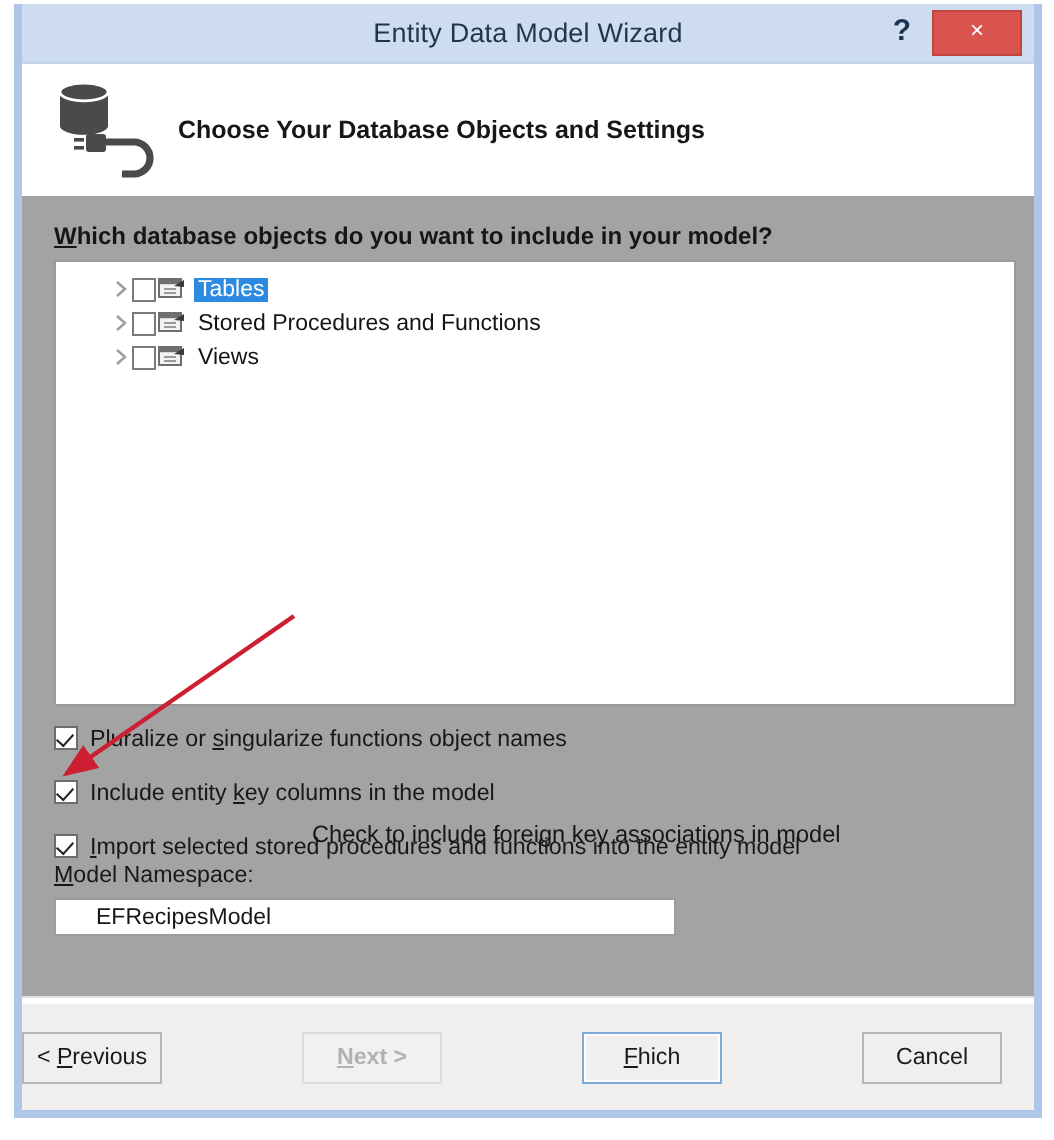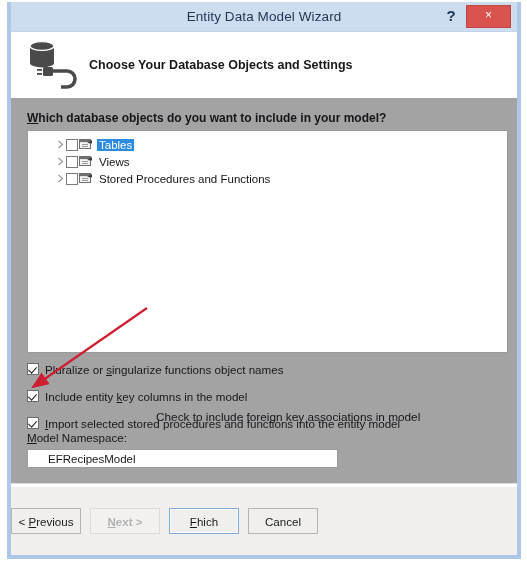--- a/index.html
+++ b/index.html
@@ -258,25 +258,25 @@
 
   
   .footer-sep {
     height: 3px;
     background: #ffffff;
     flex: 0 0 auto;
     border-top: 1px solid #e2e1e0;
   }
   .footer {
     flex: 0 0 auto;
-    height: 68px;
+    height: 53px;
     background: #f0efee;
     display: flex;
     align-items: center;
-    justify-content: flex-start;
+    justify-content: space-between;
     padding-right: 16px;
     gap: 9px;
   }
   .btn {
     width: 70px;
     height: 26px;
     background: #f0efee;
     border: 1px solid #b5b5b5;
     font-family: "Liberation Sans", sans-serif;
     font-size: 11.6px;
@@ -361,40 +361,40 @@
         <span class="tree-check"></span>
         <span class="tree-icon">
           <svg width="15" height="13" viewBox="0 0 15 13">
             <rect x="0.5" y="1.5" width="11" height="9" fill="#f3f3f3" stroke="#6f6f6f" stroke-width="1"></rect>
             <rect x="0.5" y="1.5" width="11" height="2.6" fill="#6f6f6f"></rect>
             <path d="M8 5 l5 -3 v3.5 z" fill="#3a3a3a"></path>
             <rect x="3" y="6" width="6" height="1" fill="#9a9a9a"></rect>
             <rect x="3" y="8" width="6" height="1" fill="#9a9a9a"></rect>
           </svg>
         </span>
-        <span class="tree-label">Views</span>
+        <span class="tree-label">Stored Procedures and Functions</span>
       </div>
 
       <div class="tree-row">
         <span class="expander">
           <svg width="7" height="9" viewBox="0 0 7 9">
               <path d="M1.5 1 L5.5 4.5 L1.5 8" fill="none" stroke="#9b9b9b" stroke-width="1.2"></path>
             </svg>
         </span>
         <span class="tree-check"></span>
         <span class="tree-icon">
           <svg width="15" height="13" viewBox="0 0 15 13">
             <rect x="0.5" y="1.5" width="11" height="9" fill="#f3f3f3" stroke="#6f6f6f" stroke-width="1"></rect>
             <rect x="0.5" y="1.5" width="11" height="2.6" fill="#6f6f6f"></rect>
             <path d="M8 5 l5 -3 v3.5 z" fill="#3a3a3a"></path>
             <rect x="3" y="6" width="6" height="1" fill="#9a9a9a"></rect>
             <rect x="3" y="8" width="6" height="1" fill="#9a9a9a"></rect>
           </svg>
         </span>
-        <span class="tree-label">Stored Procedures and Functions</span>
+        <span class="tree-label">Views</span>
       </div>
 
     </div>
 
     <div class="annotation-text">Check to include foreign key associations in model</div>
 
     <div class="options">
 
       <div class="opt-row">
         <span class="cbox checked"></span>

